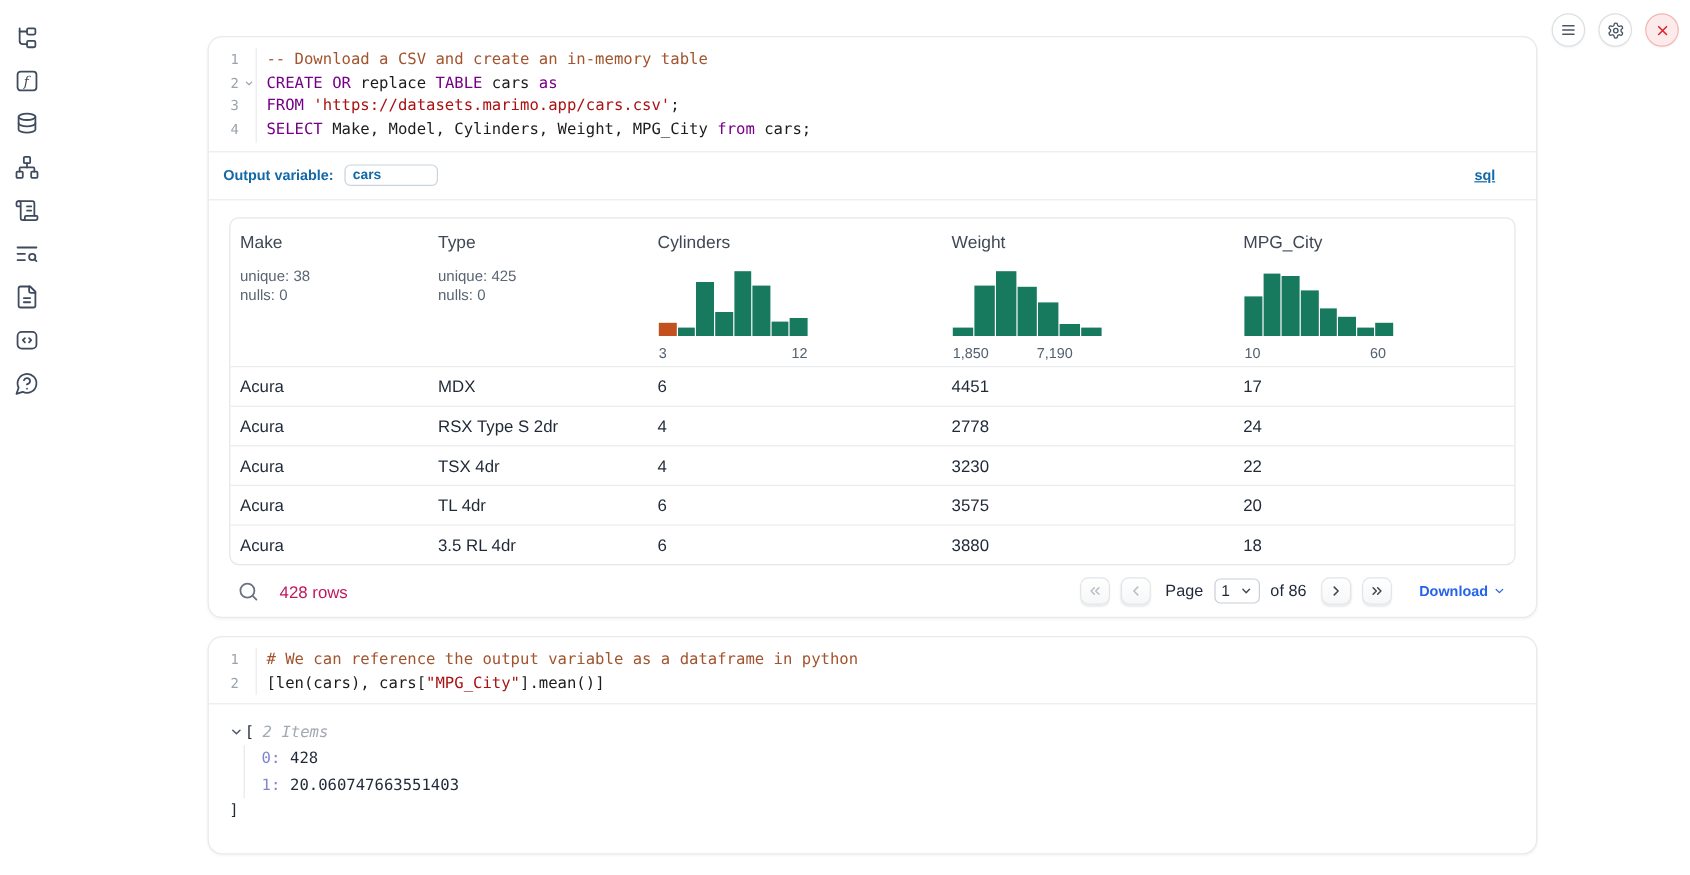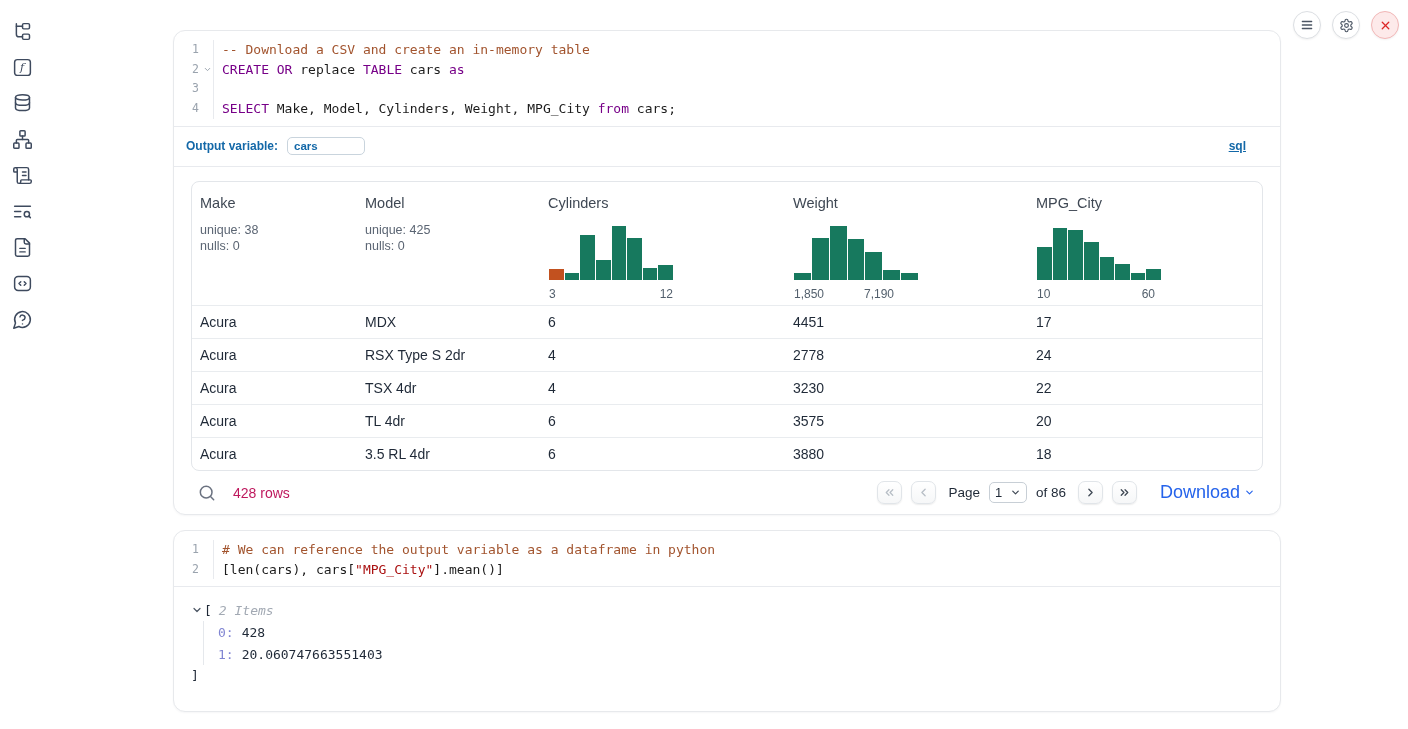--- a/index.html
+++ b/index.html
@@ -67,22 +67,22 @@
   .pager { margin-left:auto; display:flex; align-items:center; gap:9px; }
   .pg-btn { width:25px; height:23px; border:1px solid #e1e5e9; border-radius:7px;
     background:linear-gradient(#ffffff,#f6f7f8); box-shadow:0 1px 1.5px rgba(0,0,0,.08);
     display:flex; align-items:center; justify-content:center; cursor:pointer; }
   .pg-btn.muted { color:#b7bec6; }
   .pg-btn.active { color:#3f4854; }
   .page-label, .of-label { font-size:13.5px; color:#1f2937; }
   .page-select { min-width:38px; height:21px; border:1.4px solid #c8cfd6; border-radius:5px;
     display:flex; align-items:center; justify-content:space-between; gap:5px; padding:0 5px;
     font-size:13px; color:#1f2937; cursor:pointer; background:#fff; }
-  .download-btn { margin-left:14px; margin-right:8px; color:var(--link); font-size:18px;
-    display:flex; align-items:center; gap:4px; cursor:pointer; }
+  .download-btn { margin-left:14px; margin-right:8px; color:var(--link); font-size:12px;
+    display:flex; align-items:center; gap:4px; cursor:pointer;font-weight:bold; }
   
   .py-output { padding:12px 17px 14px; font-family:"DejaVu Sans Mono", monospace; font-size:13px; color:#1f2937; }
   .tree-line1 { display:flex; align-items:center; height:22px; }
   .tree-chevron { width:12px; height:12px; color:#4b5563; cursor:pointer; display:flex; margin-right:1px; }
   .items-label { color:#a2a9b3; font-style:italic; margin-left:7px; }
   .tree-entries { margin-left:12px; border-left:1px solid #e5e8ec; padding-left:14px; }
   .tree-entry { height:22px; display:flex; align-items:center; }
   .tree-index { color:#8085d2; margin-right:8px; }
   .tree-close { height:20px; display:flex; align-items:center; }
 </style>
@@ -201,20 +201,21 @@
             </svg>
           </span>
         </span>
         <span class="code-content"><span class="tok-keyword">CREATE</span><span class="tok-plain"> </span><span class="tok-keyword">OR</span><span class="tok-plain"> replace </span><span class="tok-keyword">TABLE</span><span class="tok-plain"> cars </span><span class="tok-keyword">as</span></span>
       </div>
       <div class="code-line">
         <span class="gutter-wrap">
           <span class="line-num">3</span>
           <span class="fold-slot"></span>
         </span>
+        <span class="code-content"><span class="tok-keyword">FROM</span><span class="tok-plain"> </span><span class="tok-string">'https://datasets.marimo.app/cars.csv'</span><span class="tok-plain">;</span></span>
       </div>
       <div class="code-line">
         <span class="gutter-wrap">
           <span class="line-num">4</span>
           <span class="fold-slot"></span>
         </span>
         <span class="code-content"><span class="tok-keyword">SELECT</span><span class="tok-plain"> Make, Model, Cylinders, Weight, MPG_City </span><span class="tok-keyword">from</span><span class="tok-plain"> cars;</span></span>
       </div>
     </div>
   <div class="outvar-row">
@@ -226,21 +227,21 @@
     <div class="data-table">
       <div class="t-row t-header" id="table-header">
           <div class="header-cell">
             <div class="col-name">Make</div>
             <div class="col-stats">
               <div>unique: 38</div>
               <div>nulls: 0</div>
             </div>
           </div>
           <div class="header-cell">
-            <div class="col-name">Model</div>
+            <div class="col-name">Type</div>
             <div class="col-stats">
               <div>unique: 425</div>
               <div>nulls: 0</div>
             </div>
           </div>
           <div class="header-cell">
             <div class="col-name">Cylinders</div>
             <div class="hist">
               <div class="bar first-orange" style="height: 11px;"></div>
               <div class="bar" style="height: 7px;"></div>

